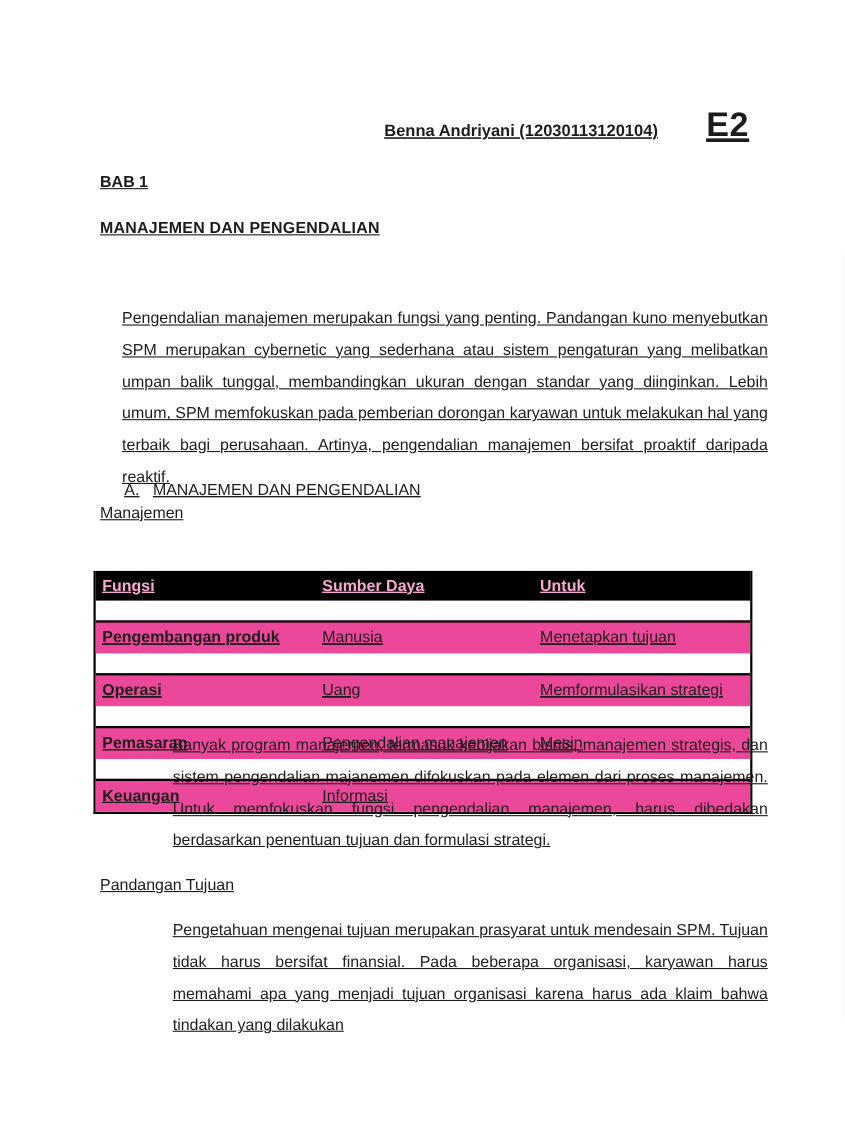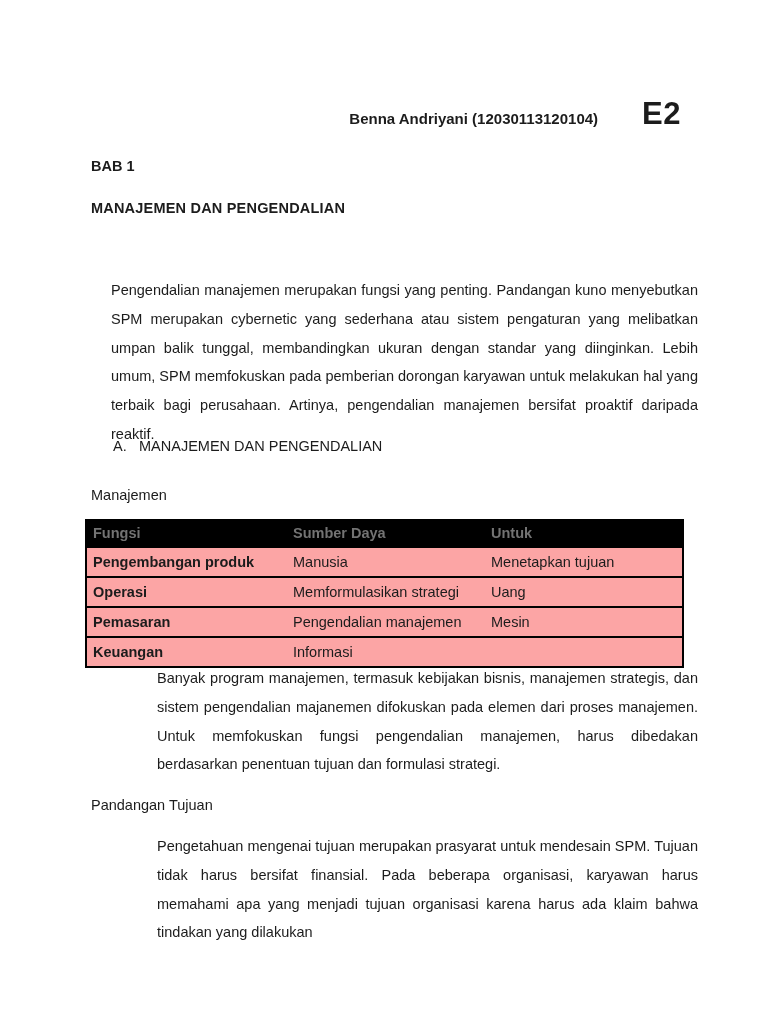--- a/index.html
+++ b/index.html
@@ -1,15 +1,15 @@
 <!DOCTYPE html>
 <html><head>
 <meta charset="utf-8">
 <style>
-  * { margin: 0; padding: 0; box-sizing: border-box; }
+  * { margin: 0; padding: 0; box-sizing: border-box; text-decoration: underline; }
   html, body { background: #e9e9e9; }
   .page {
     position: relative;
     width: 768px;
     height: 1024px;
     margin: 0 auto;
     background: #ffffff;
     color: #1c1c1c;
     font-family: "Liberation Sans", "DejaVu Sans", sans-serif;
     font-size: 14.5px;
@@ -48,47 +48,48 @@
   .para-intro   { top: 276px; left: 91px;  width: 587px; }
   .para-body    { top: 664px; left: 137px; width: 541px; }
   .para-closing { top: 832px; left: 137px; width: 541px; }
 
   .section-a {
     position: absolute; top: 438px; left: 113px;
     display: flex;
   }
   .section-a .sec-label { width: 26px; }
   .subheading { position: absolute; left: 91px; }
-  .sub-manajemen { top: 487px; }
+  .sub-manajemen { top: 459px; }
   .sub-penentuan { top: 797px; }
 
   
   .doc-table {
     position: absolute;
     top: 519px; left: 85px;
     width: 599px;
     border-left: 2px solid #000;
     border-right: 2px solid #000;
     border-bottom: 2px solid #000;
   }
   .t-row {
     display: grid;
     grid-template-columns: 200px 198px 1fr;
     align-items: center;
   }
   .t-row.head {
     background: #000000;
-    color: #737373;
+    color: #f9a8d4;
     font-weight: bold;
     height: 27px;
   }
   .t-row.data {
     height: 30px;
     border-top: 2px solid #000;
-    background: #fca5a5;
+    background: #ec4899;
+    margin-top: 18px;
   }
   .t-row.data:first-of-type { border-top-width: 2px; }
   .t-cell { padding-left: 6px; white-space: nowrap; overflow: hidden; }
   .t-row.data .t-cell:first-child { font-weight: bold; }
 </style>
 </head>
 <body>
 
 <div class="page">
 
@@ -115,22 +116,22 @@
       <div class="t-cell">Sumber Daya</div>
       <div class="t-cell">Untuk</div>
     </div>
     <div class="t-row data">
       <div class="t-cell">Pengembangan produk</div>
       <div class="t-cell">Manusia</div>
       <div class="t-cell">Menetapkan tujuan</div>
     </div>
     <div class="t-row data">
       <div class="t-cell">Operasi</div>
+      <div class="t-cell">Uang</div>
       <div class="t-cell">Memformulasikan strategi</div>
-      <div class="t-cell">Uang</div>
     </div>
     <div class="t-row data">
       <div class="t-cell">Pemasaran</div>
       <div class="t-cell">Pengendalian manajemen</div>
       <div class="t-cell">Mesin</div>
     </div>
     <div class="t-row data">
       <div class="t-cell">Keuangan</div>
       <div class="t-cell">Informasi</div>
       <div class="t-cell"></div>

